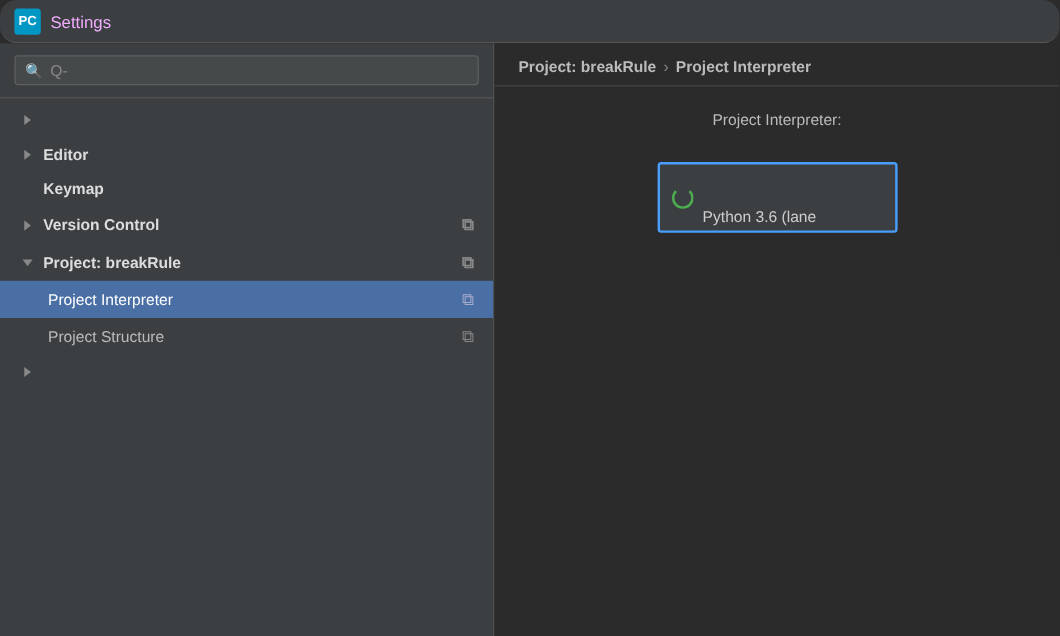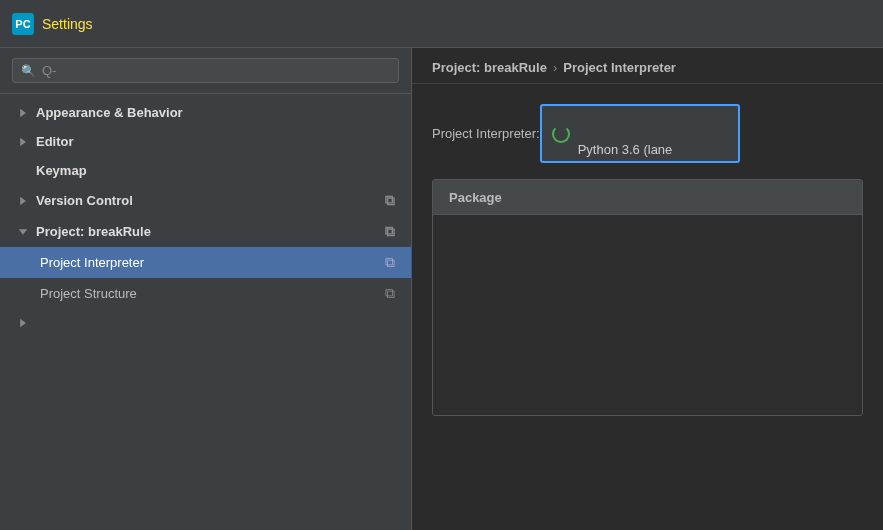--- a/index.html
+++ b/index.html
@@ -13,44 +13,45 @@
       height: 530px;
       background: #2b2b2b;
       font-family: 'Segoe UI', Arial, sans-serif;
       overflow: hidden;
       display: flex;
       flex-direction: column;
     }
 
     .title-bar {
       background: #3c3f41;
-      height: 48px;
+      height: 36px;
       display: flex;
       align-items: center;
       padding: 0 12px;
       gap: 8px;
       border-bottom: 1px solid #555;
+      border-radius: 14px;
     }
 
     .app-icon {
       width: 22px;
       height: 22px;
       background: #0097c4;
       border-radius: 3px;
       display: flex;
       align-items: center;
       justify-content: center;
       color: white;
       font-size: 11px;
       font-weight: bold;
       flex-shrink: 0;
     }
 
     .title-text {
-      color: #fde047;
+      color: #f0abfc;
       font-size: 14px;
     }
 
     .main-content {
       display: flex;
       flex: 1;
       overflow: hidden;
     }
 
     .sidebar {
@@ -177,21 +178,22 @@
     .settings-content {
       padding: 20px 20px;
       display: flex;
       flex-direction: column;
       gap: 16px;
     }
 
     .interpreter-row {
       display: flex;
       align-items: center;
-      gap: 0;
+      gap: 28px;
+      flex-direction: column;
     }
 
     .interpreter-label {
       color: #bbbbbb;
       font-size: 13px;
       white-space: nowrap;
     }
 
     .interpreter-dropdown {
       display: flex;
@@ -282,21 +284,20 @@
         <input class="search-input" type="text" placeholder="Q-" style="">
       </div>
     </div>
 
     <div class="nav-list">
 
       <div class="nav-item bold-item">
         <svg class="arrow-icon" viewBox="0 0 10 10" fill="#888">
           <polygon points="3,2 7,5 3,8"></polygon>
         </svg>
-        <span>Appearance &amp; Behavior</span>
       </div>
 
       <div class="nav-item bold-item">
         <svg class="arrow-icon" viewBox="0 0 10 10" fill="#888">
           <polygon points="3,2 7,5 3,8"></polygon>
         </svg>
         <span>Editor</span>
       </div>
 
       <div class="nav-item bold-item">
@@ -348,21 +349,15 @@
 
     <div class="settings-content">
       <div class="interpreter-row">
         <span class="interpreter-label">Project Interpreter:</span>
         <div class="interpreter-dropdown">
           <div class="interpreter-spinner"></div>
           <span class="interpreter-name">Python 3.6 (lane</span>
         </div>
       </div>
 
-      <div class="packages-table">
-        <div class="table-header">
-          <span class="table-header-text">Package</span>
-        </div>
-        <div class="table-body"></div>
-      </div>
     </div>
   </div>
 </div>
 
 </body></html>

